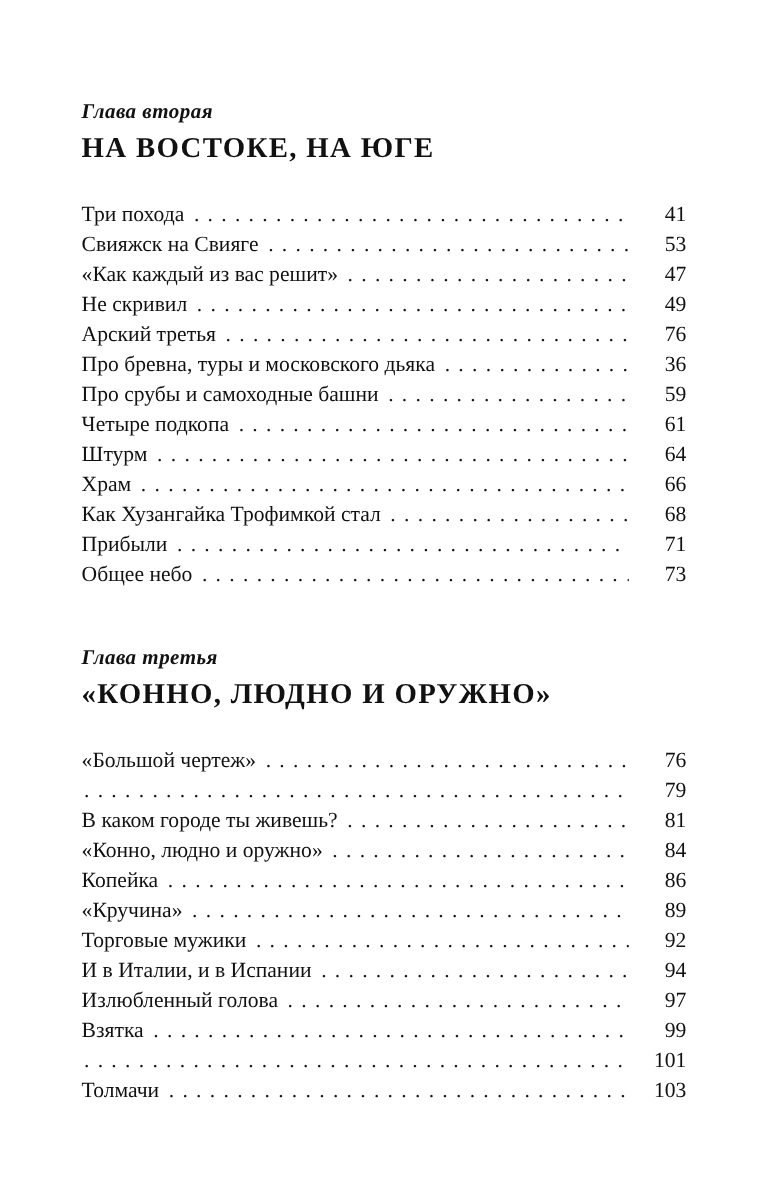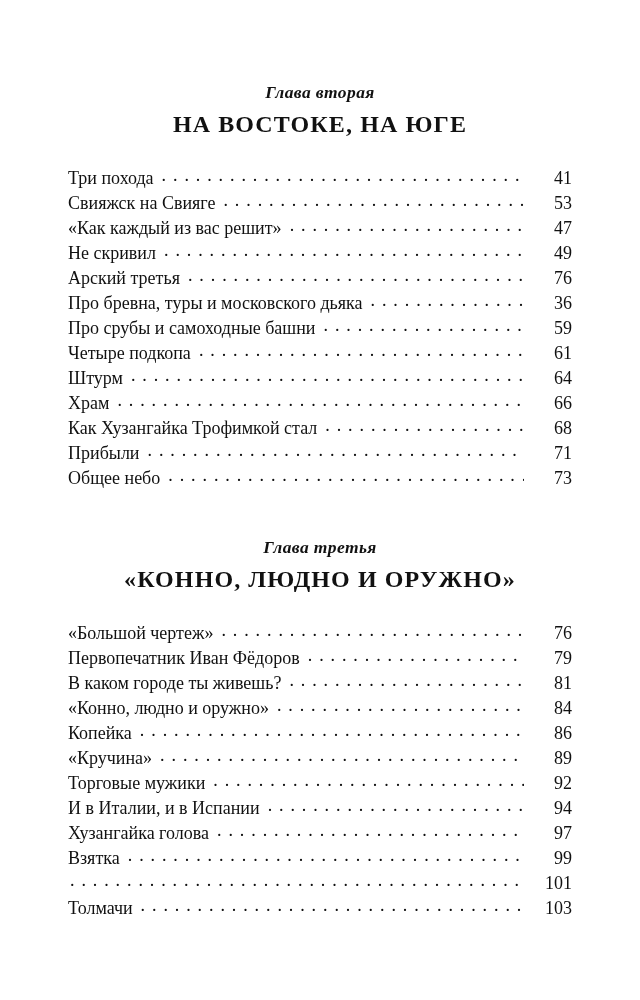--- a/index.html
+++ b/index.html
@@ -29,21 +29,20 @@
   
   .content {
     position: absolute;
     left: 68px;
     top: 0;
     width: 504px;   
   }
 
   
   .chapter-head {
-    text-align: center;
     width: 100%;
   }
   .chapter-label {
     font-style: italic;
     font-weight: bold;
     font-size: 17.5px;
     letter-spacing: 0.4px;
     line-height: 1.2;
     margin: 0;
     white-space: nowrap;
@@ -58,21 +57,21 @@
   }
 
   
   .toc-list {
     list-style: none;
     margin: 0;
     padding: 0;
   }
   .toc-entry {
     display: flex;
-    align-items: center;
+    align-items: flex-end;
     font-size: 18px;
     line-height: 25px;
     white-space: nowrap;
   }
   .toc-title {
     flex: 0 0 auto;
     padding-right: 6px;
   }
   .toc-dots {
     flex: 1 1 auto;
@@ -205,21 +204,20 @@
 
     <div class="section-gap-after-head"></div>
 
     <ul class="toc-list">
       <li class="toc-entry">
         <span class="toc-title">«Большой чертеж»</span>
         <span class="toc-dots"></span>
         <span class="toc-page">76</span>
       </li>
       <li class="toc-entry">
-        <span class="toc-title">Первопечатник Иван Фёдоров</span>
         <span class="toc-dots"></span>
         <span class="toc-page">79</span>
       </li>
       <li class="toc-entry">
         <span class="toc-title">В каком городе ты живешь?</span>
         <span class="toc-dots"></span>
         <span class="toc-page">81</span>
       </li>
       <li class="toc-entry">
         <span class="toc-title">«Конно, людно и оружно»</span>
@@ -240,21 +238,21 @@
         <span class="toc-title">Торговые мужики</span>
         <span class="toc-dots"></span>
         <span class="toc-page">92</span>
       </li>
       <li class="toc-entry">
         <span class="toc-title">И в Италии, и в Испании</span>
         <span class="toc-dots"></span>
         <span class="toc-page">94</span>
       </li>
       <li class="toc-entry">
-        <span class="toc-title">Хузангайка голова</span>
+        <span class="toc-title">Излюбленный голова</span>
         <span class="toc-dots"></span>
         <span class="toc-page">97</span>
       </li>
       <li class="toc-entry">
         <span class="toc-title">Взятка</span>
         <span class="toc-dots"></span>
         <span class="toc-page">99</span>
       </li>
       <li class="toc-entry">
         <span class="toc-dots"></span>

